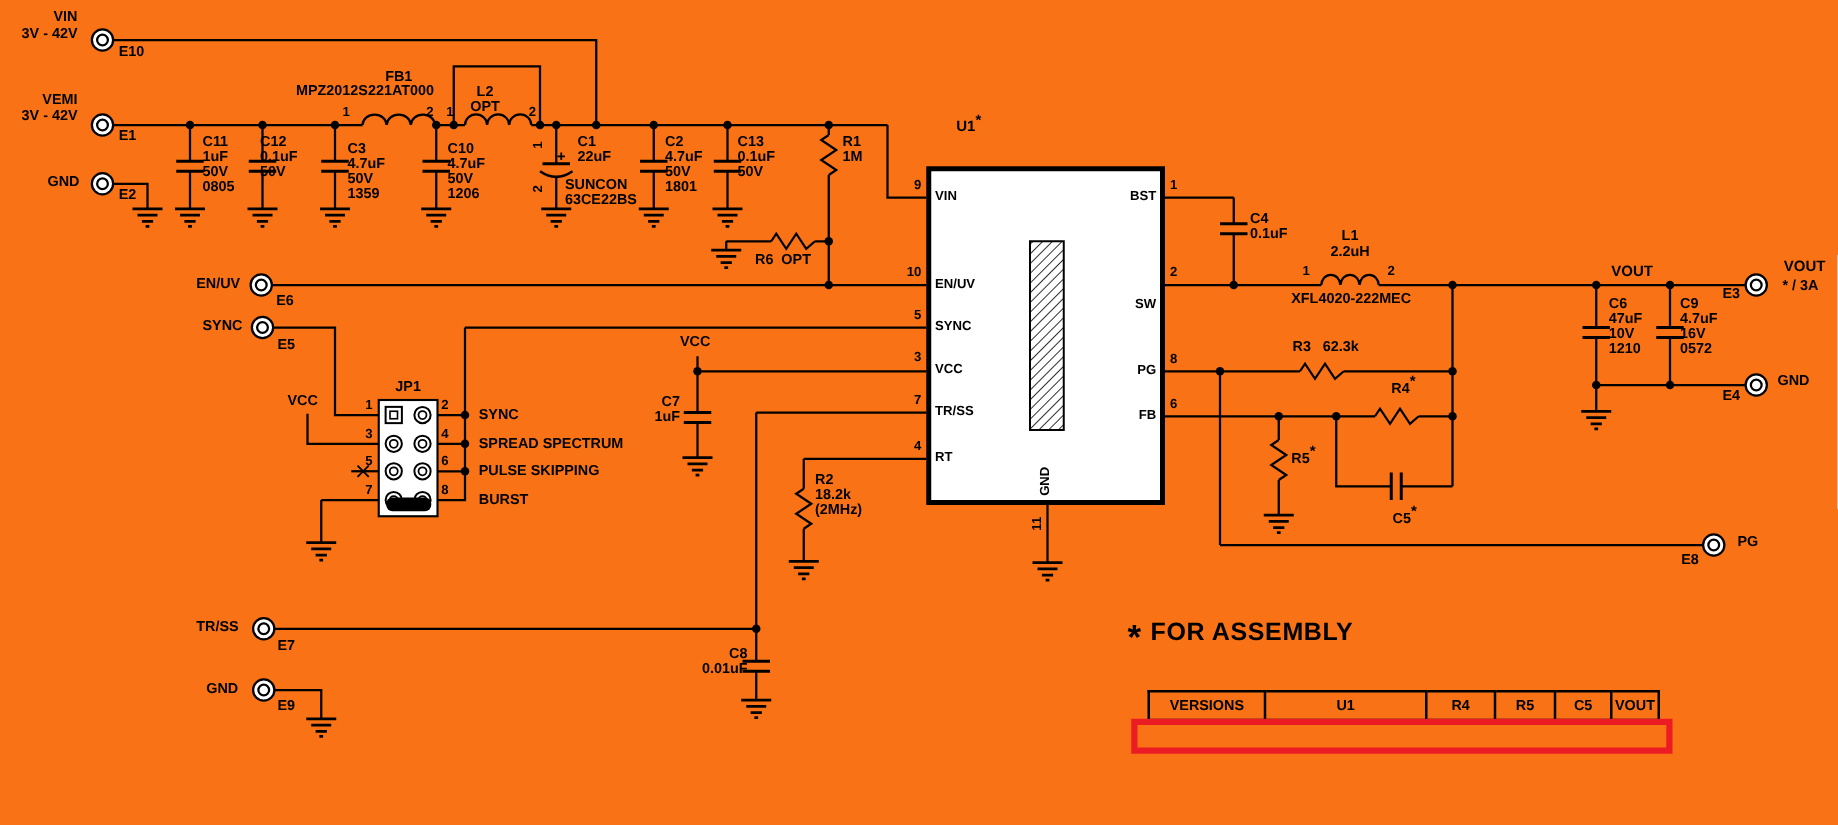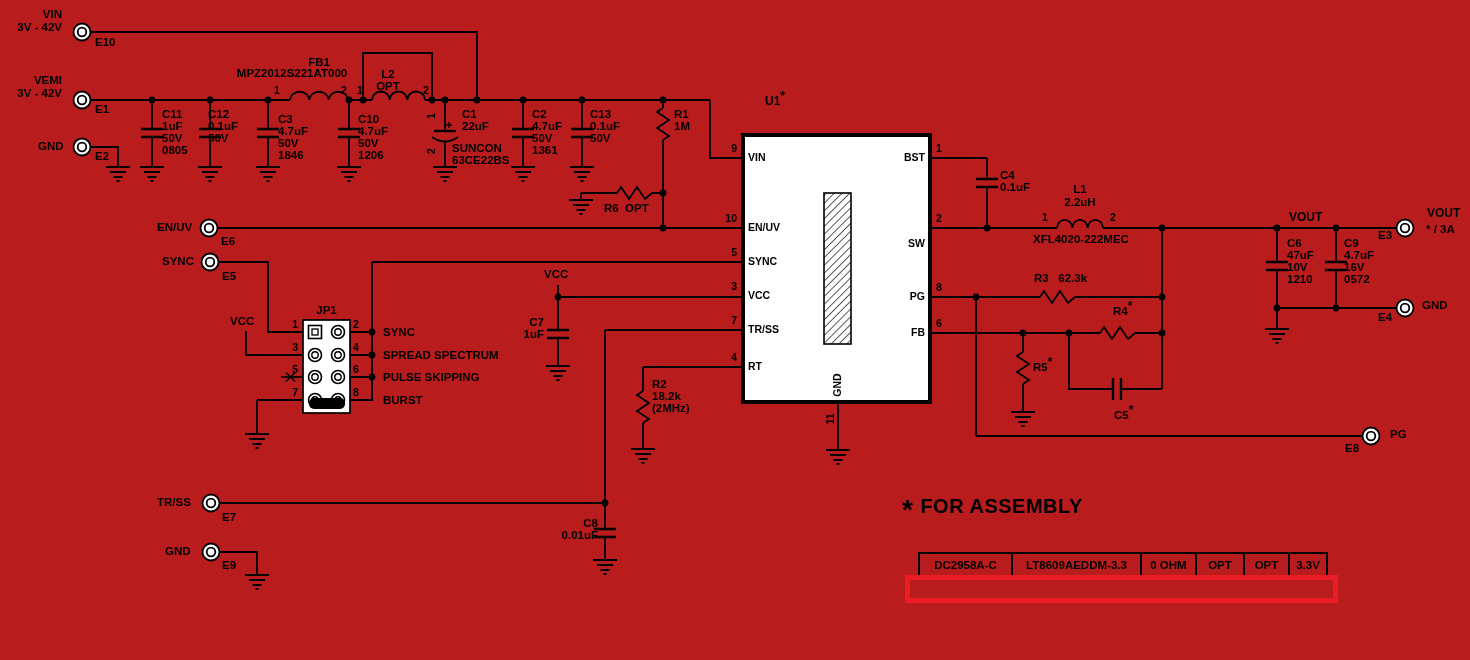--- a/index.html
+++ b/index.html
@@ -1,17 +1,17 @@
 <!DOCTYPE html>
 <html><head>
 <meta charset="utf-8">
 <style>
   html,body { margin:0; padding:0; background:#fff; }
   .stage {
-    position:relative; width:1470px; height:660px; background:#b91c1c;
+    position:relative; width:1470px; height:660px; background:#f97316;
     font-family:"Liberation Sans", sans-serif; font-weight:bold; color:#000;
     overflow:hidden;
   }
   svg.wires { position:absolute; left:0; top:0; }
   .lbl { position:absolute; font-size:11.5px; line-height:12px; white-space:pre; }
   .ctr { text-align:center; }
   .rgt { text-align:right; }
   .f12 { font-size:12px; }
   .pin-num { font-size:10.5px; line-height:11px; }
   .pin-name { font-size:10.5px; line-height:11px; }
@@ -260,35 +260,35 @@
   <div class="lbl" style="left:162px;top:108px">C11
 1uF
 50V
 0805</div>
   <div class="lbl" style="left:208px;top:108px">C12
 0.1uF
 50V</div>
   <div class="lbl" style="left:278px;top:113px">C3
 4.7uF
 50V
-1846</div>
+1359</div>
   <div class="lbl" style="left:358px;top:113px">C10
 4.7uF
 50V
 1206</div>
   <div class="lbl" style="left:462px;top:108px">C1
 22uF</div>
   <div class="lbl" style="left:452px;top:142px">SUNCON
 63CE22BS</div>
   <div class="lbl pin-num rot" style="left:431px;top:116px">1</div>
   <div class="lbl pin-num rot" style="left:431px;top:151px">2</div>
   <div class="lbl" style="left:532px;top:108px">C2
 4.7uF
 50V
-1361</div>
+1801</div>
   <div class="lbl" style="left:590px;top:108px">C13
 0.1uF
 50V</div>
   <div class="lbl" style="left:674px;top:108px">R1
 1M</div>
   <div class="lbl" style="left:604px;top:202px">R6  OPT</div>
 
   <div class="lbl ctr" style="left:303px;top:304px;width:47px">JP1</div>
   <div class="lbl" style="left:230px;top:315px">VCC</div>
   <div class="lbl pin-num rgt" style="left:286px;top:319px;width:12px">1</div>
@@ -373,26 +373,26 @@
   <table class="vtable">
     <colgroup>
       <col style="width:93px">
         <col style="width:129px">
         <col style="width:55px">
       <col style="width:48px">
         <col style="width:45px">
         <col style="width:38px">
     </colgroup>
     <tbody>
-    <tr>
-      <td>DC2958A-C</td>
-      <td>LT8609AEDDM-3.3</td>
-      <td>0 OHM</td>
-      <td>OPT</td>
-      <td>OPT</td>
-      <td>3.3V</td>
+        <tr>
+      <th>VERSIONS</th>
+      <th>U1</th>
+      <th>R4</th>
+      <th>R5</th>
+      <th>C5</th>
+      <th>VOUT</th>
     </tr>
   </tbody>
     </table>
 
   <div class="red-box" id="highlight-box" style="left: 905px; top: 575px; width: 433px; height: 28px; border-color: rgb(236, 28, 36);"></div>
 
 </div>
 
 </body></html>

